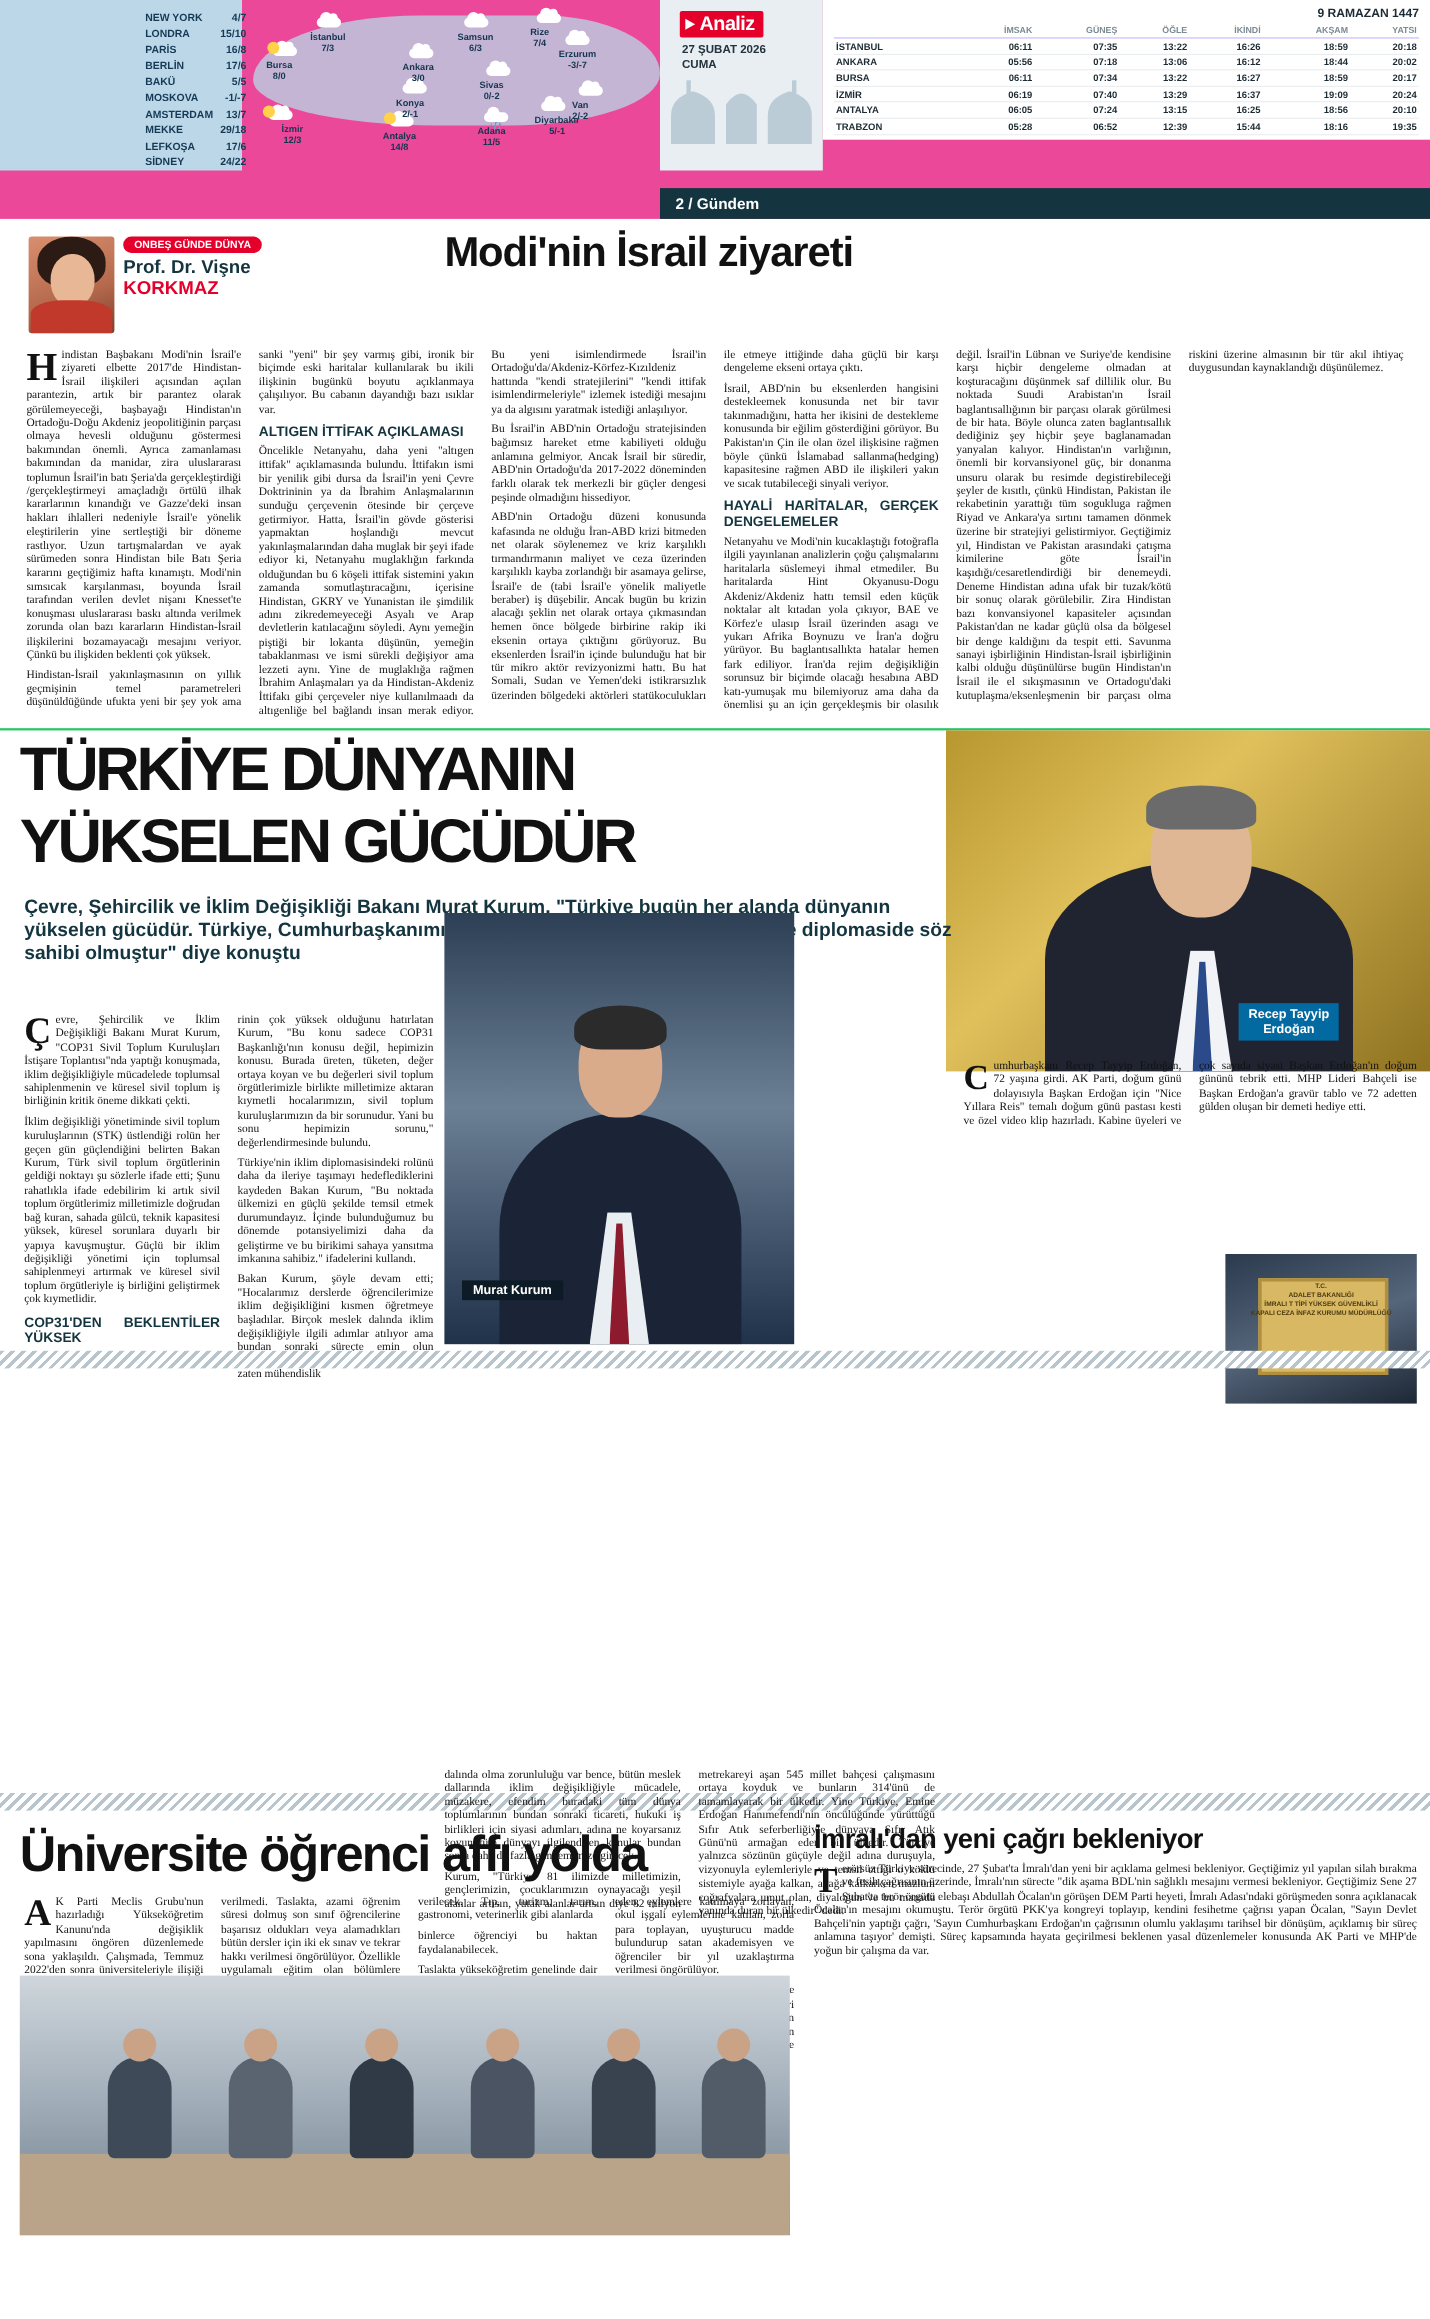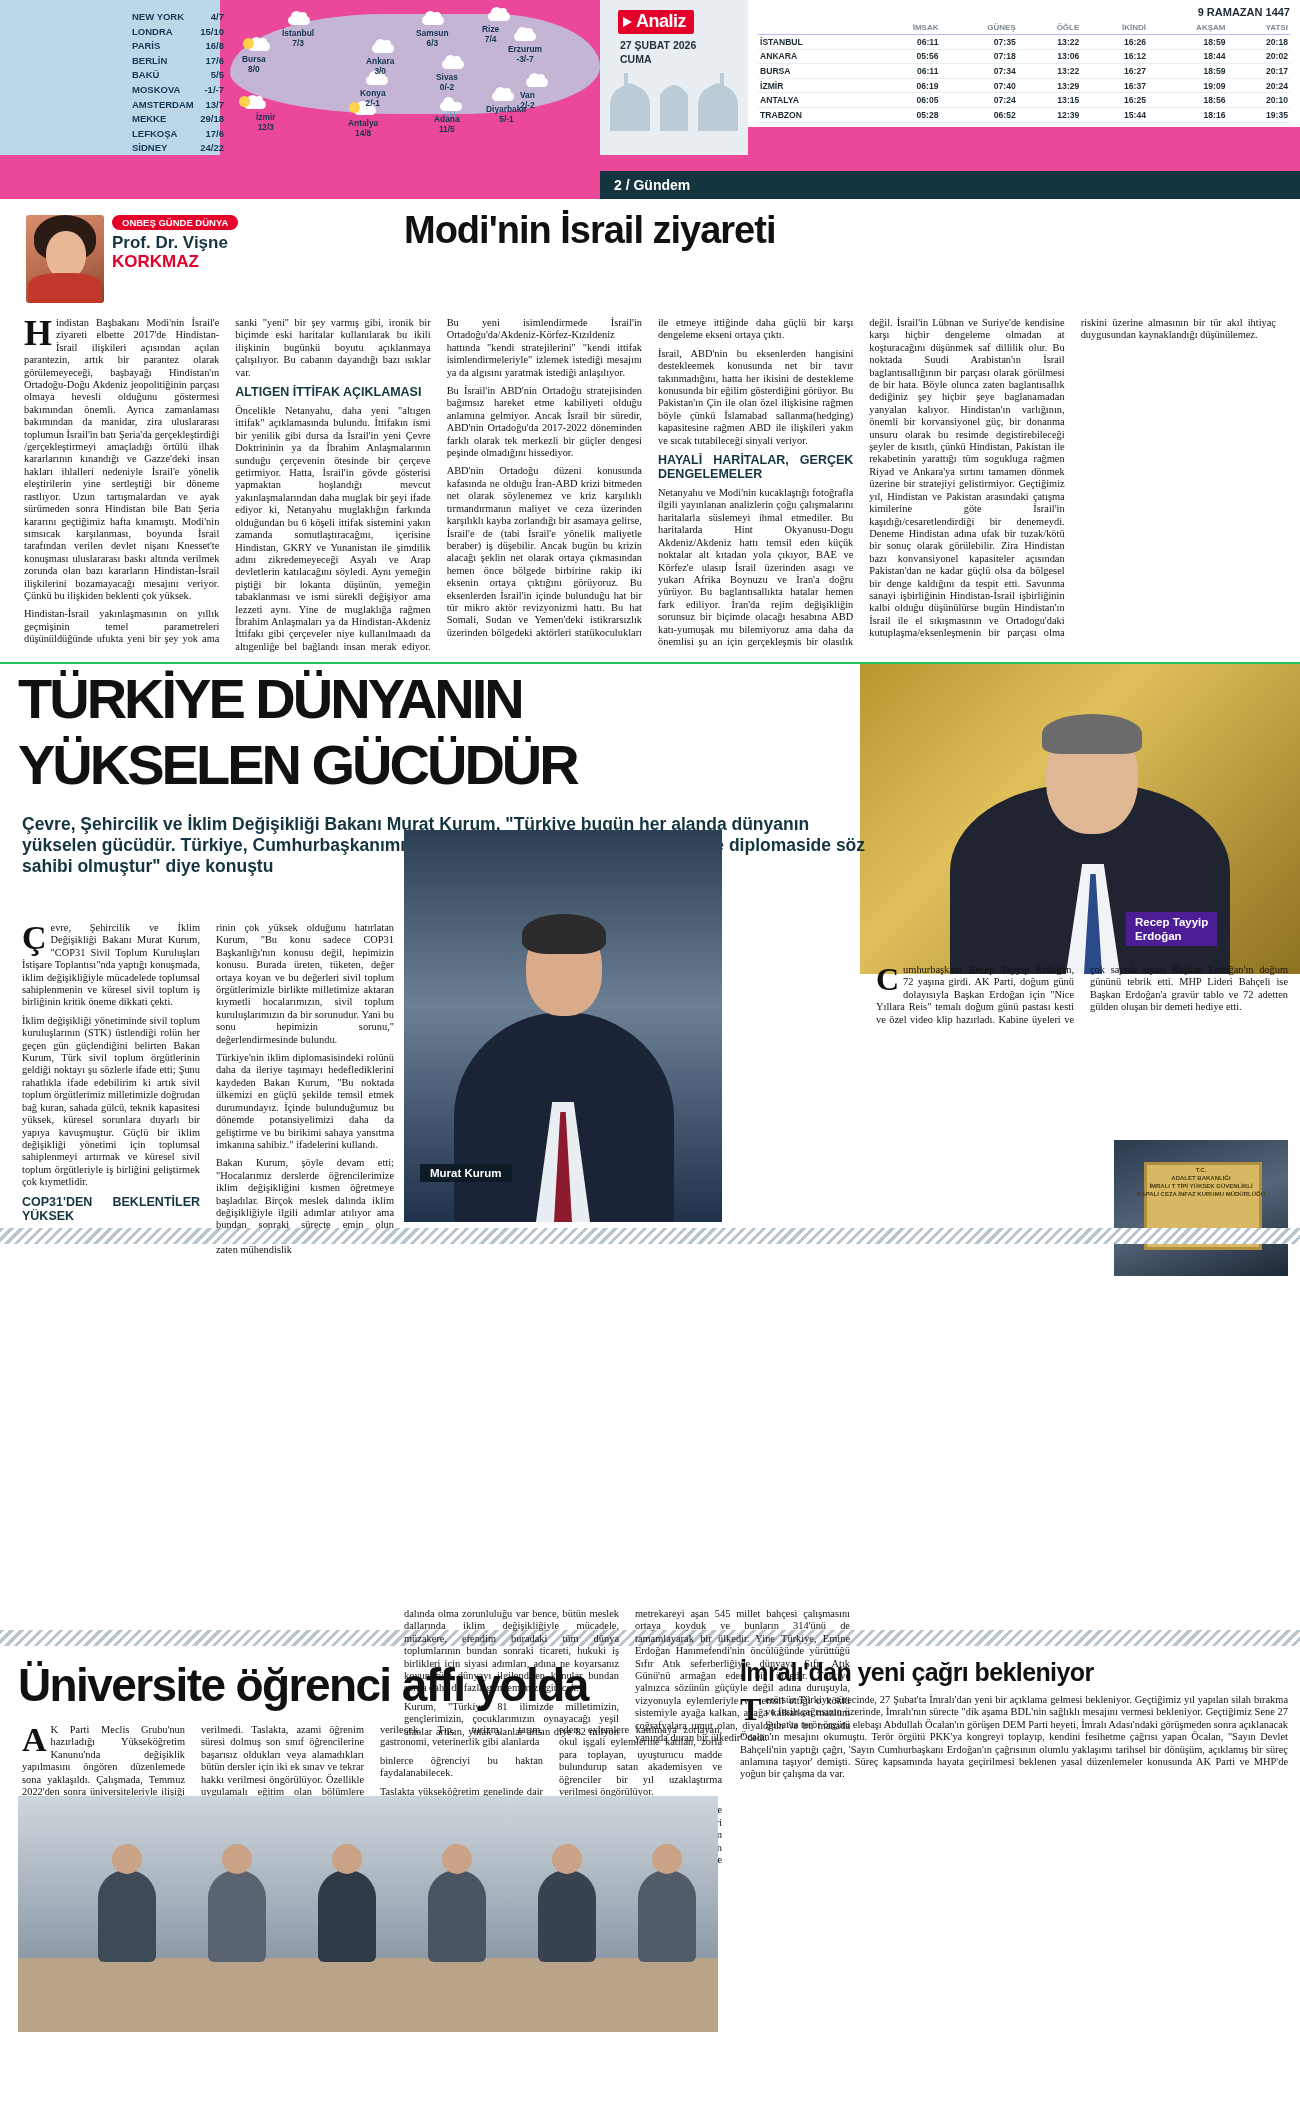--- a/index.html
+++ b/index.html
@@ -354,28 +354,28 @@
     position: absolute; left: 206px; bottom: 0; width: 54px; height: 110px;
     background: #f1f3f6; clip-path: polygon(30% 0, 70% 0, 100% 100%, 0 100%);
   }
   .erdogan-photo .tie {
     position: absolute; left: 224px; bottom: 0; width: 18px; height: 100px;
     background: #2a4a8a; clip-path: polygon(35% 0, 65% 0, 100% 100%, 0 100%);
   }
   .erdogan-caption {
     position: absolute;
     left: 1126px; top: 248px;
-    background: #4c1d95;
+    background: #0369a1;
     color: #fff;
     font-family: "Liberation Sans", sans-serif;
     font-size: 11.5px;
     font-weight: bold;
     padding: 3px 9px;
     line-height: 14px;
-    text-align: left;
+    text-align: center;
   }
   .headline {
     position: absolute;
     left: 18px; top: 2px;
     width: 880px;
     font-family: Liberation Sans, sans-serif;
     font-weight: bold;
     font-size: 56px;
     line-height: 66px;
     letter-spacing: -3px;

